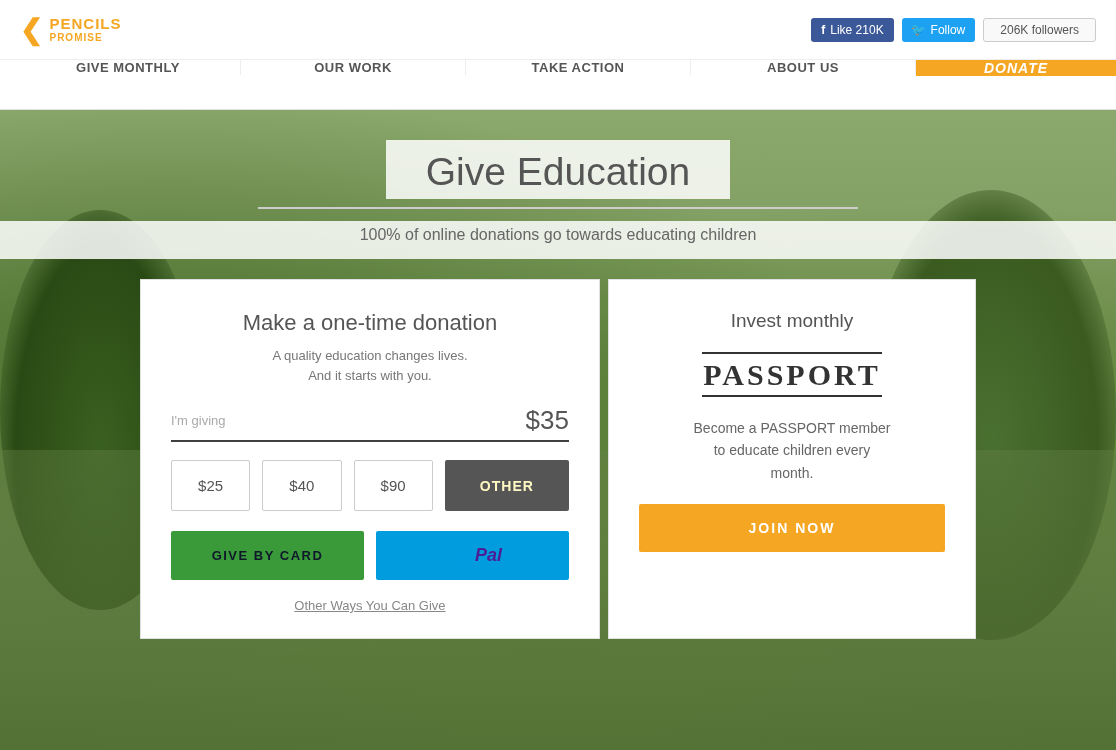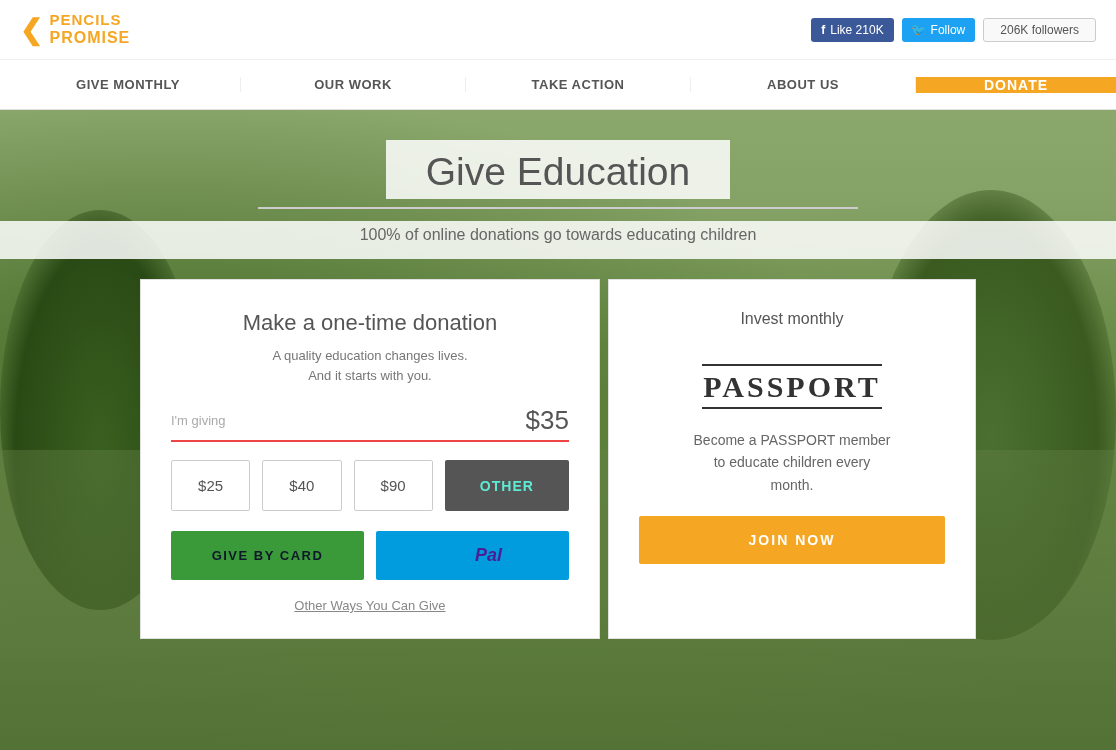--- a/index.html
+++ b/index.html
@@ -33,21 +33,21 @@
       line-height: 1.1;
     }
     .logo-text span:first-child {
       color: #f5a623;
       font-size: 15px;
       font-weight: 900;
       letter-spacing: 1px;
     }
     .logo-text span:last-child {
       color: #f5a623;
-      font-size: 16px;
+      font-size: 10px;
       font-weight: 900;
       letter-spacing: 1px;
     }
     .header-right {
       display: flex;
       align-items: center;
       gap: 8px;
     }
     .fb-btn {
       background: #3b5998;
@@ -82,21 +82,21 @@
       padding: 4px 16px;
       font-size: 12px;
       color: #555;
       background: #f9f9f9;
     }
 
     
     .nav {
       background: #fff;
       display: flex;
-      align-items: center;
+      align-items: flex-start;
       height: 50px;
       border-bottom: 1px solid #e0e0e0;
       padding-left: 16px;
     }
     .nav-items {
       display: flex;
       flex: 1;
       align-items: center;
     }
     .nav-item {
@@ -118,20 +118,21 @@
       color: #fff;
       width: 200px;
       display: flex;
       align-items: center;
       justify-content: center;
       font-size: 14px;
       font-weight: 700;
       letter-spacing: 1px;
       cursor: pointer;
       text-transform: uppercase;
+      font-style: italic;
     }
 
     
     .hero {
       position: relative;
       width: 100%;
       height: 640px;
       background: linear-gradient(
         to bottom right,
         #5a7a3a 0%,
@@ -245,21 +246,21 @@
       font-size: 13px;
       color: #777;
       text-align: center;
       line-height: 1.5;
       margin-bottom: 20px;
     }
     .giving-row {
       display: flex;
       align-items: center;
       margin-bottom: 18px;
-      border-bottom: 2px solid #ef4444;
+      border-bottom: 2px solid #404040;
       padding-bottom: 4px;
     }
     .giving-label {
       font-size: 13px;
       color: #aaa;
       margin-right: auto;
     }
     .giving-amount {
       font-size: 26px;
       color: #555;
@@ -276,21 +277,21 @@
       background: #fff;
       color: #555;
       font-size: 15px;
       padding: 16px 0;
       cursor: pointer;
       border-radius: 2px;
     }
     .amt-btn-other {
       flex: 1.4;
       background: #555;
-      color: #5eead4;
+      color: #fef9c3;
       border: none;
       font-size: 14px;
       font-weight: 600;
       letter-spacing: 1px;
       padding: 12px 8px;
       cursor: pointer;
       border-radius: 2px;
     }
     .action-buttons {
       display: flex;
@@ -339,25 +340,25 @@
       background: #fff;
       border: 1px solid #e0e0e0;
       padding: 30px 30px 25px;
       flex: 1;
       min-width: 0;
       display: flex;
       flex-direction: column;
       align-items: center;
     }
     .invest-title {
-      font-size: 16px;
+      font-size: 19px;
       font-weight: 300;
       color: #555;
       text-align: center;
-      margin-bottom: 36px;
+      margin-bottom: 20px;
     }
     .passport-logo {
       width: 180px;
       margin: 0 auto 20px;
       display: flex;
       flex-direction: column;
       align-items: center;
     }
     .passport-top-line {
       border-top: 2px solid #333;

